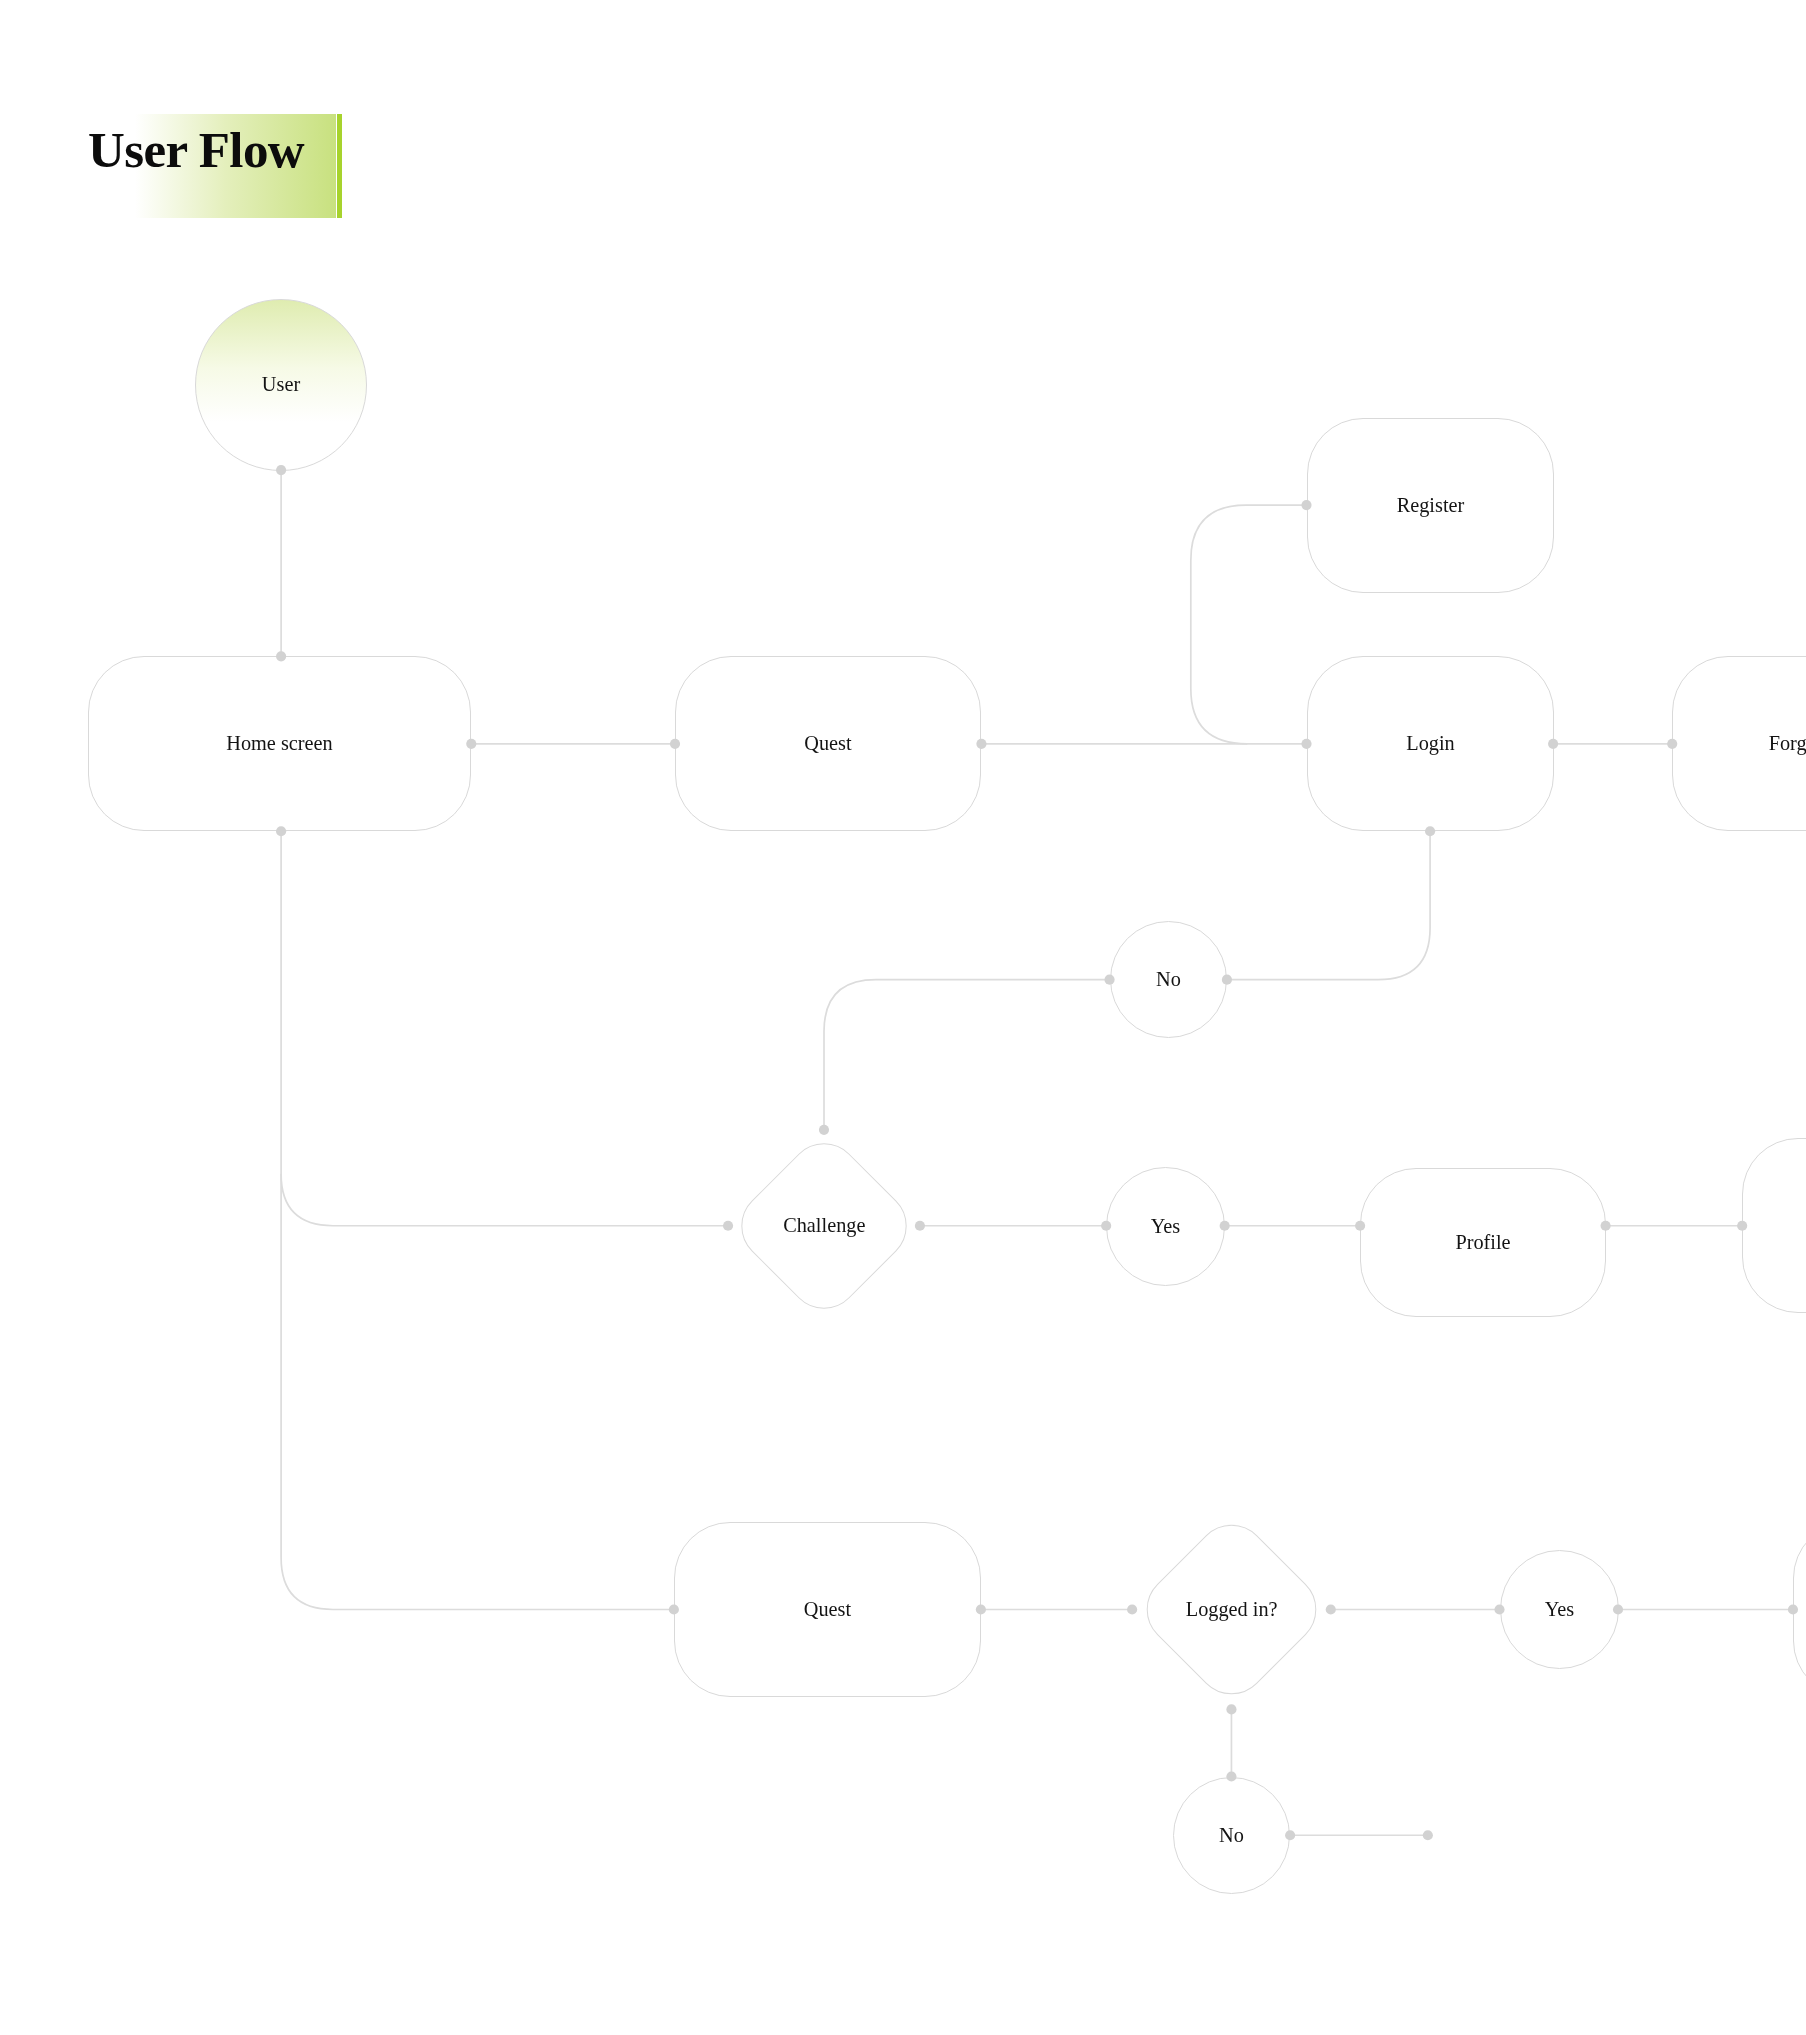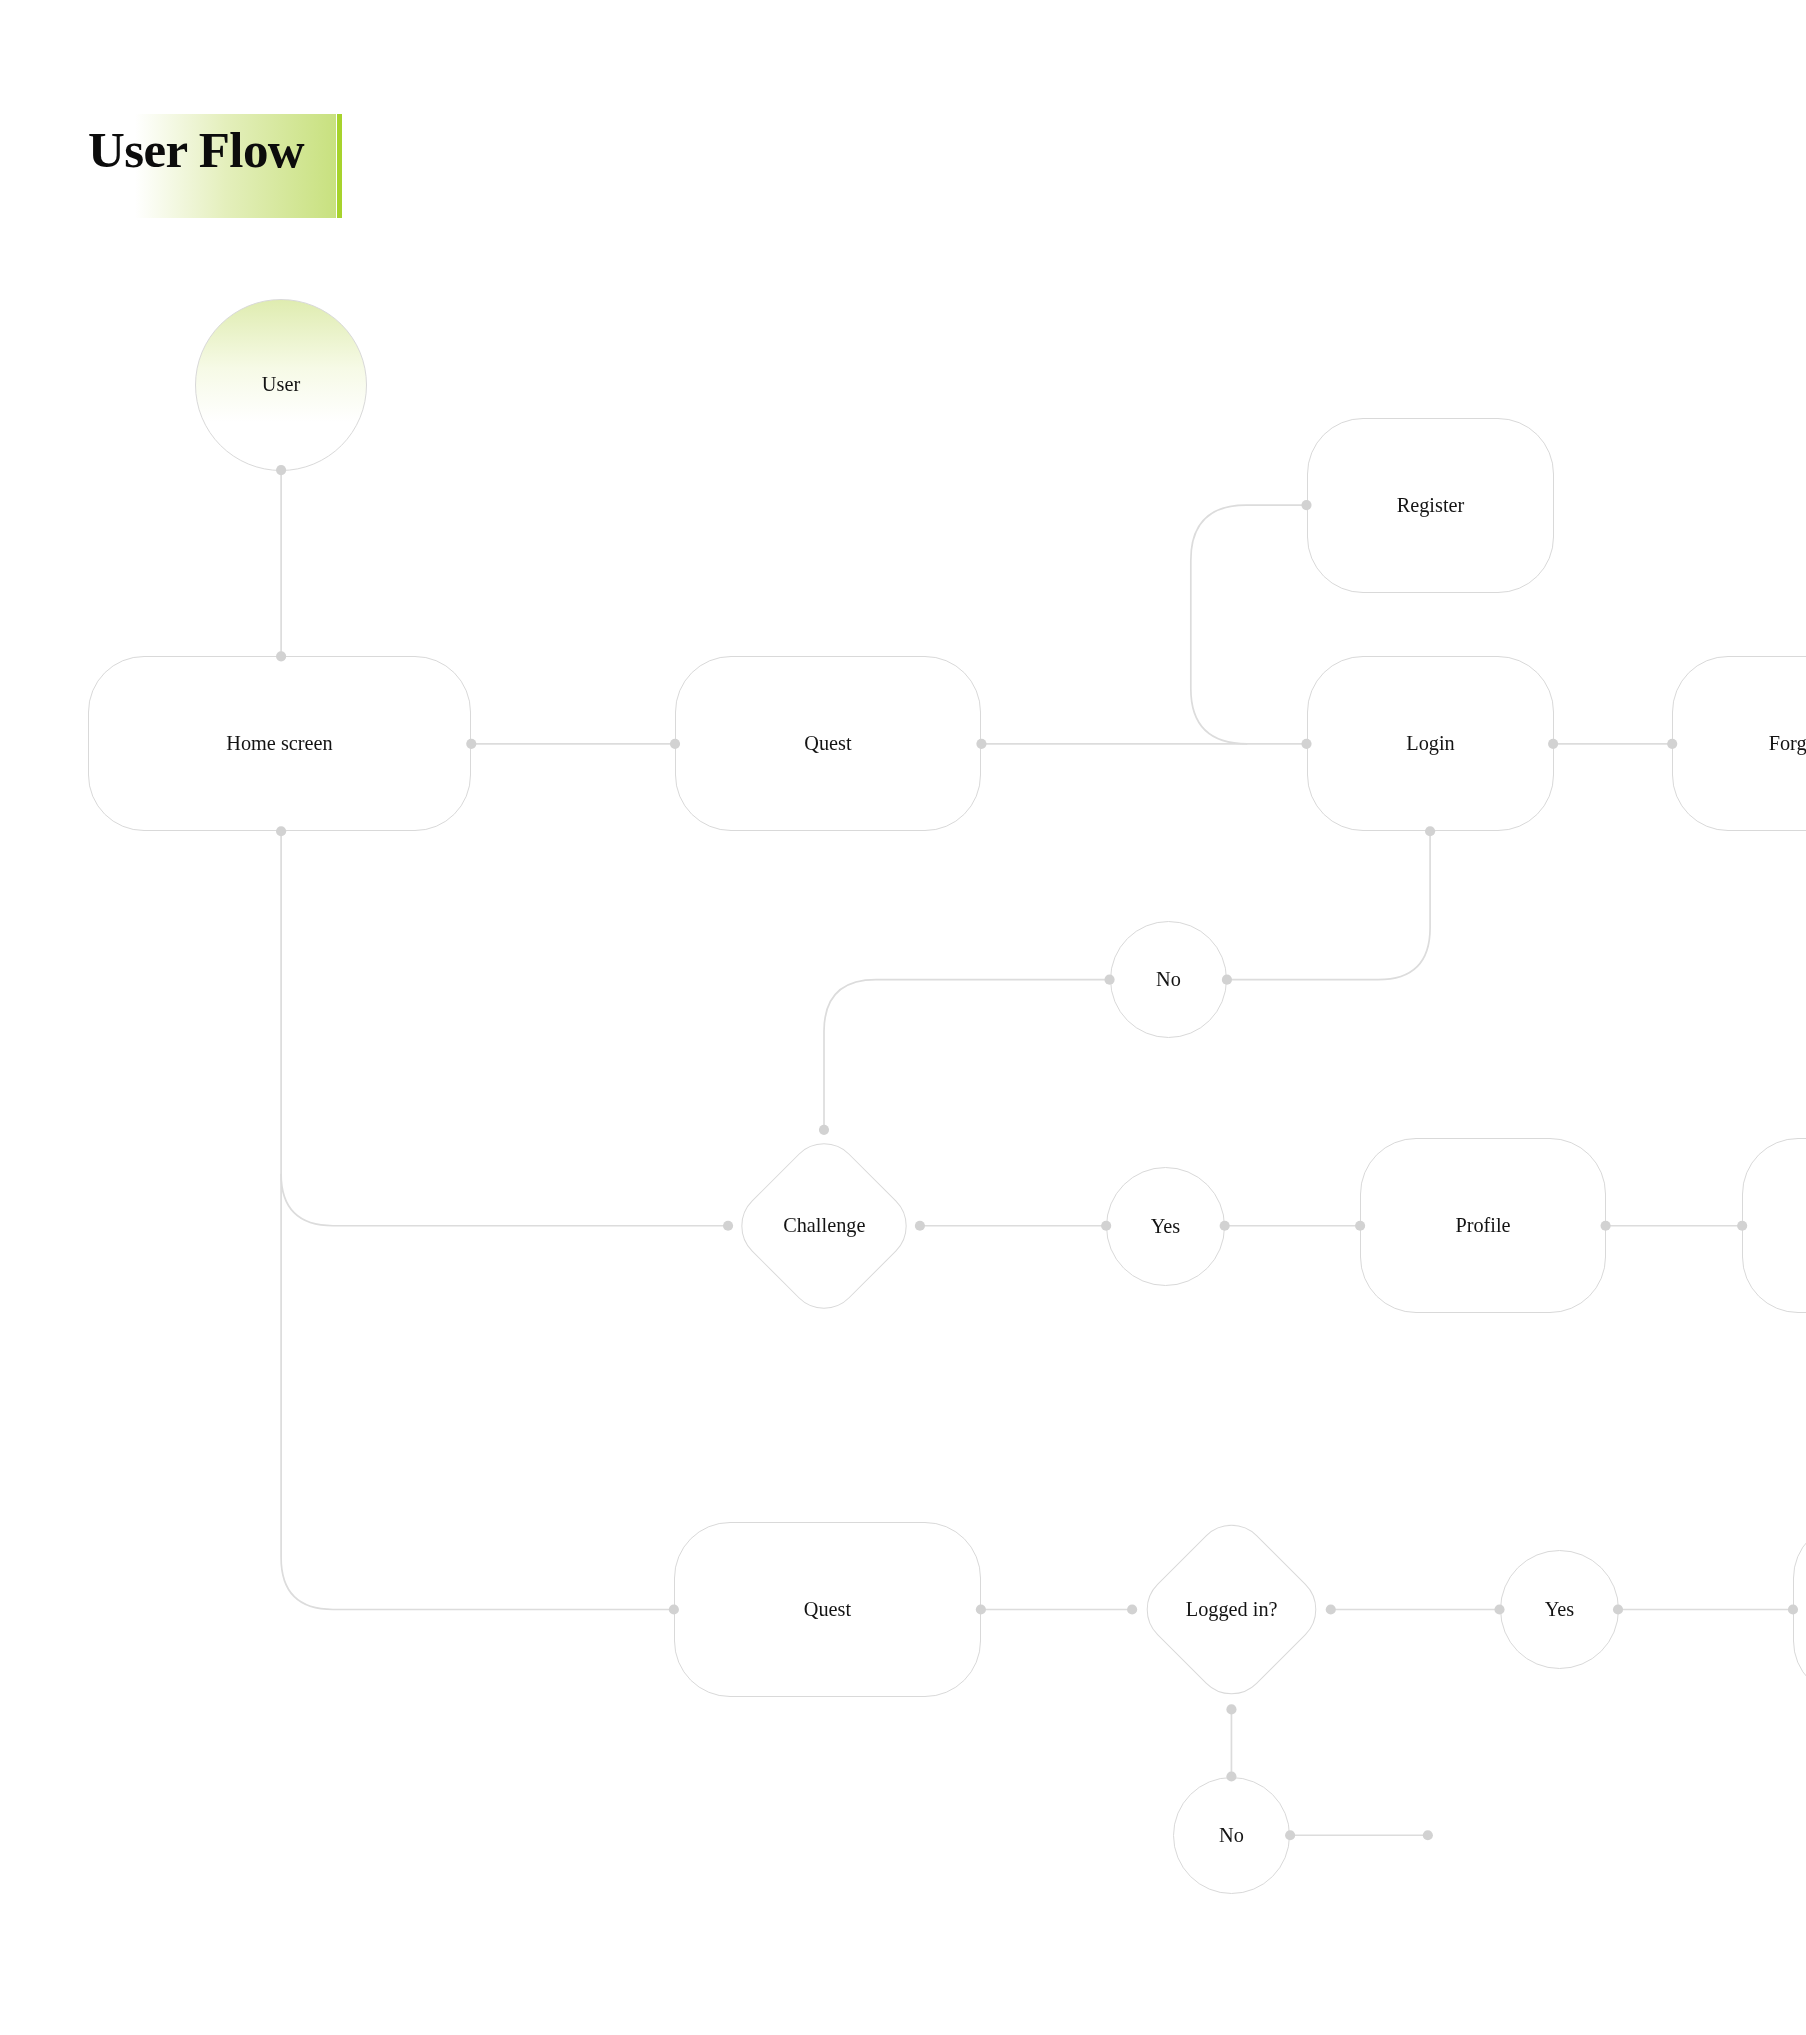--- a/index.html
+++ b/index.html
@@ -144,21 +144,21 @@
   </div>
 
   <div class="node diamond" style="left:755px; top:1157px; width:138px; height:138px;">
     <span class="node-label">Challenge</span>
   </div>
 
   <div class="node round" style="left:1106px; top:1167px; width:119px; height:119px;">
     <span class="node-label">Yes</span>
   </div>
 
-  <div class="node rect" style="left:1360px; top:1138px; width:246px; height:175px;">
+  <div class="node rect" style="left:1360px; top:1168px; width:246px; height:149px;">
     <span class="node-label">Profile</span>
   </div>
 
   <div class="node rect" style="left:1742px; top:1138px; width:247px; height:175px;">
   </div>
 
   <div class="node rect" style="left:674px; top:1522px; width:307px; height:175px;">
     <span class="node-label">Quest</span>
   </div>
 

